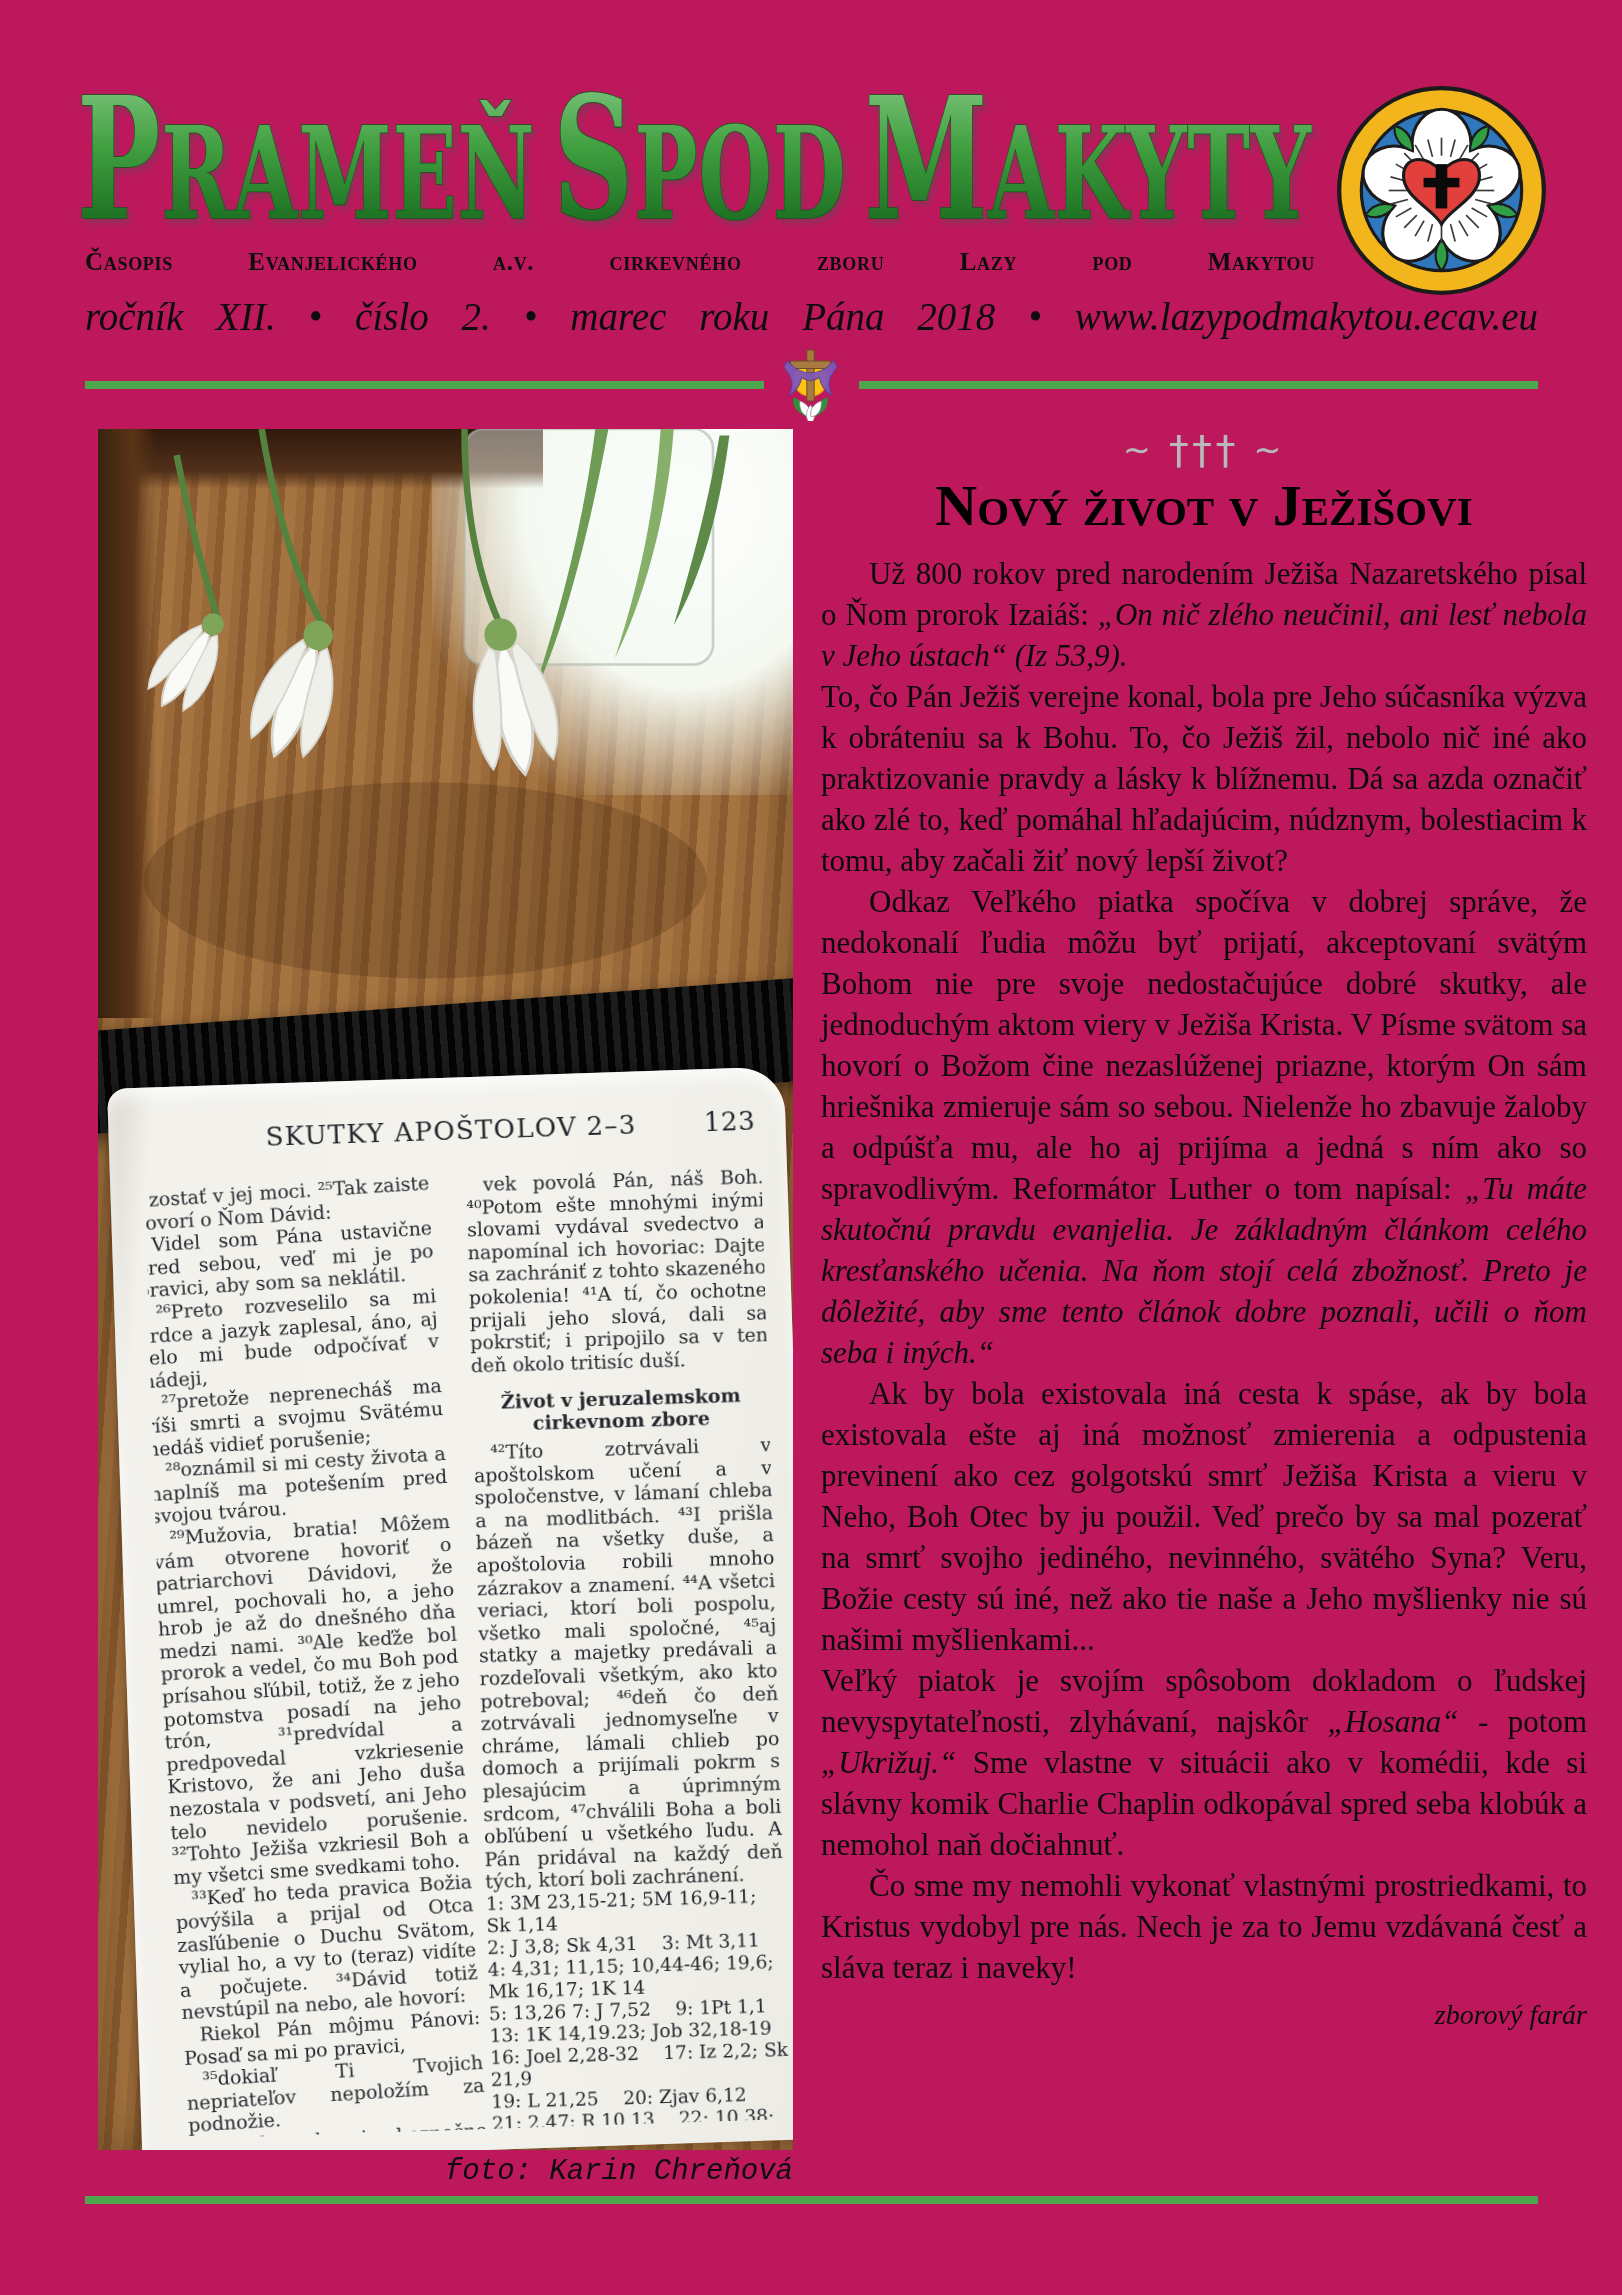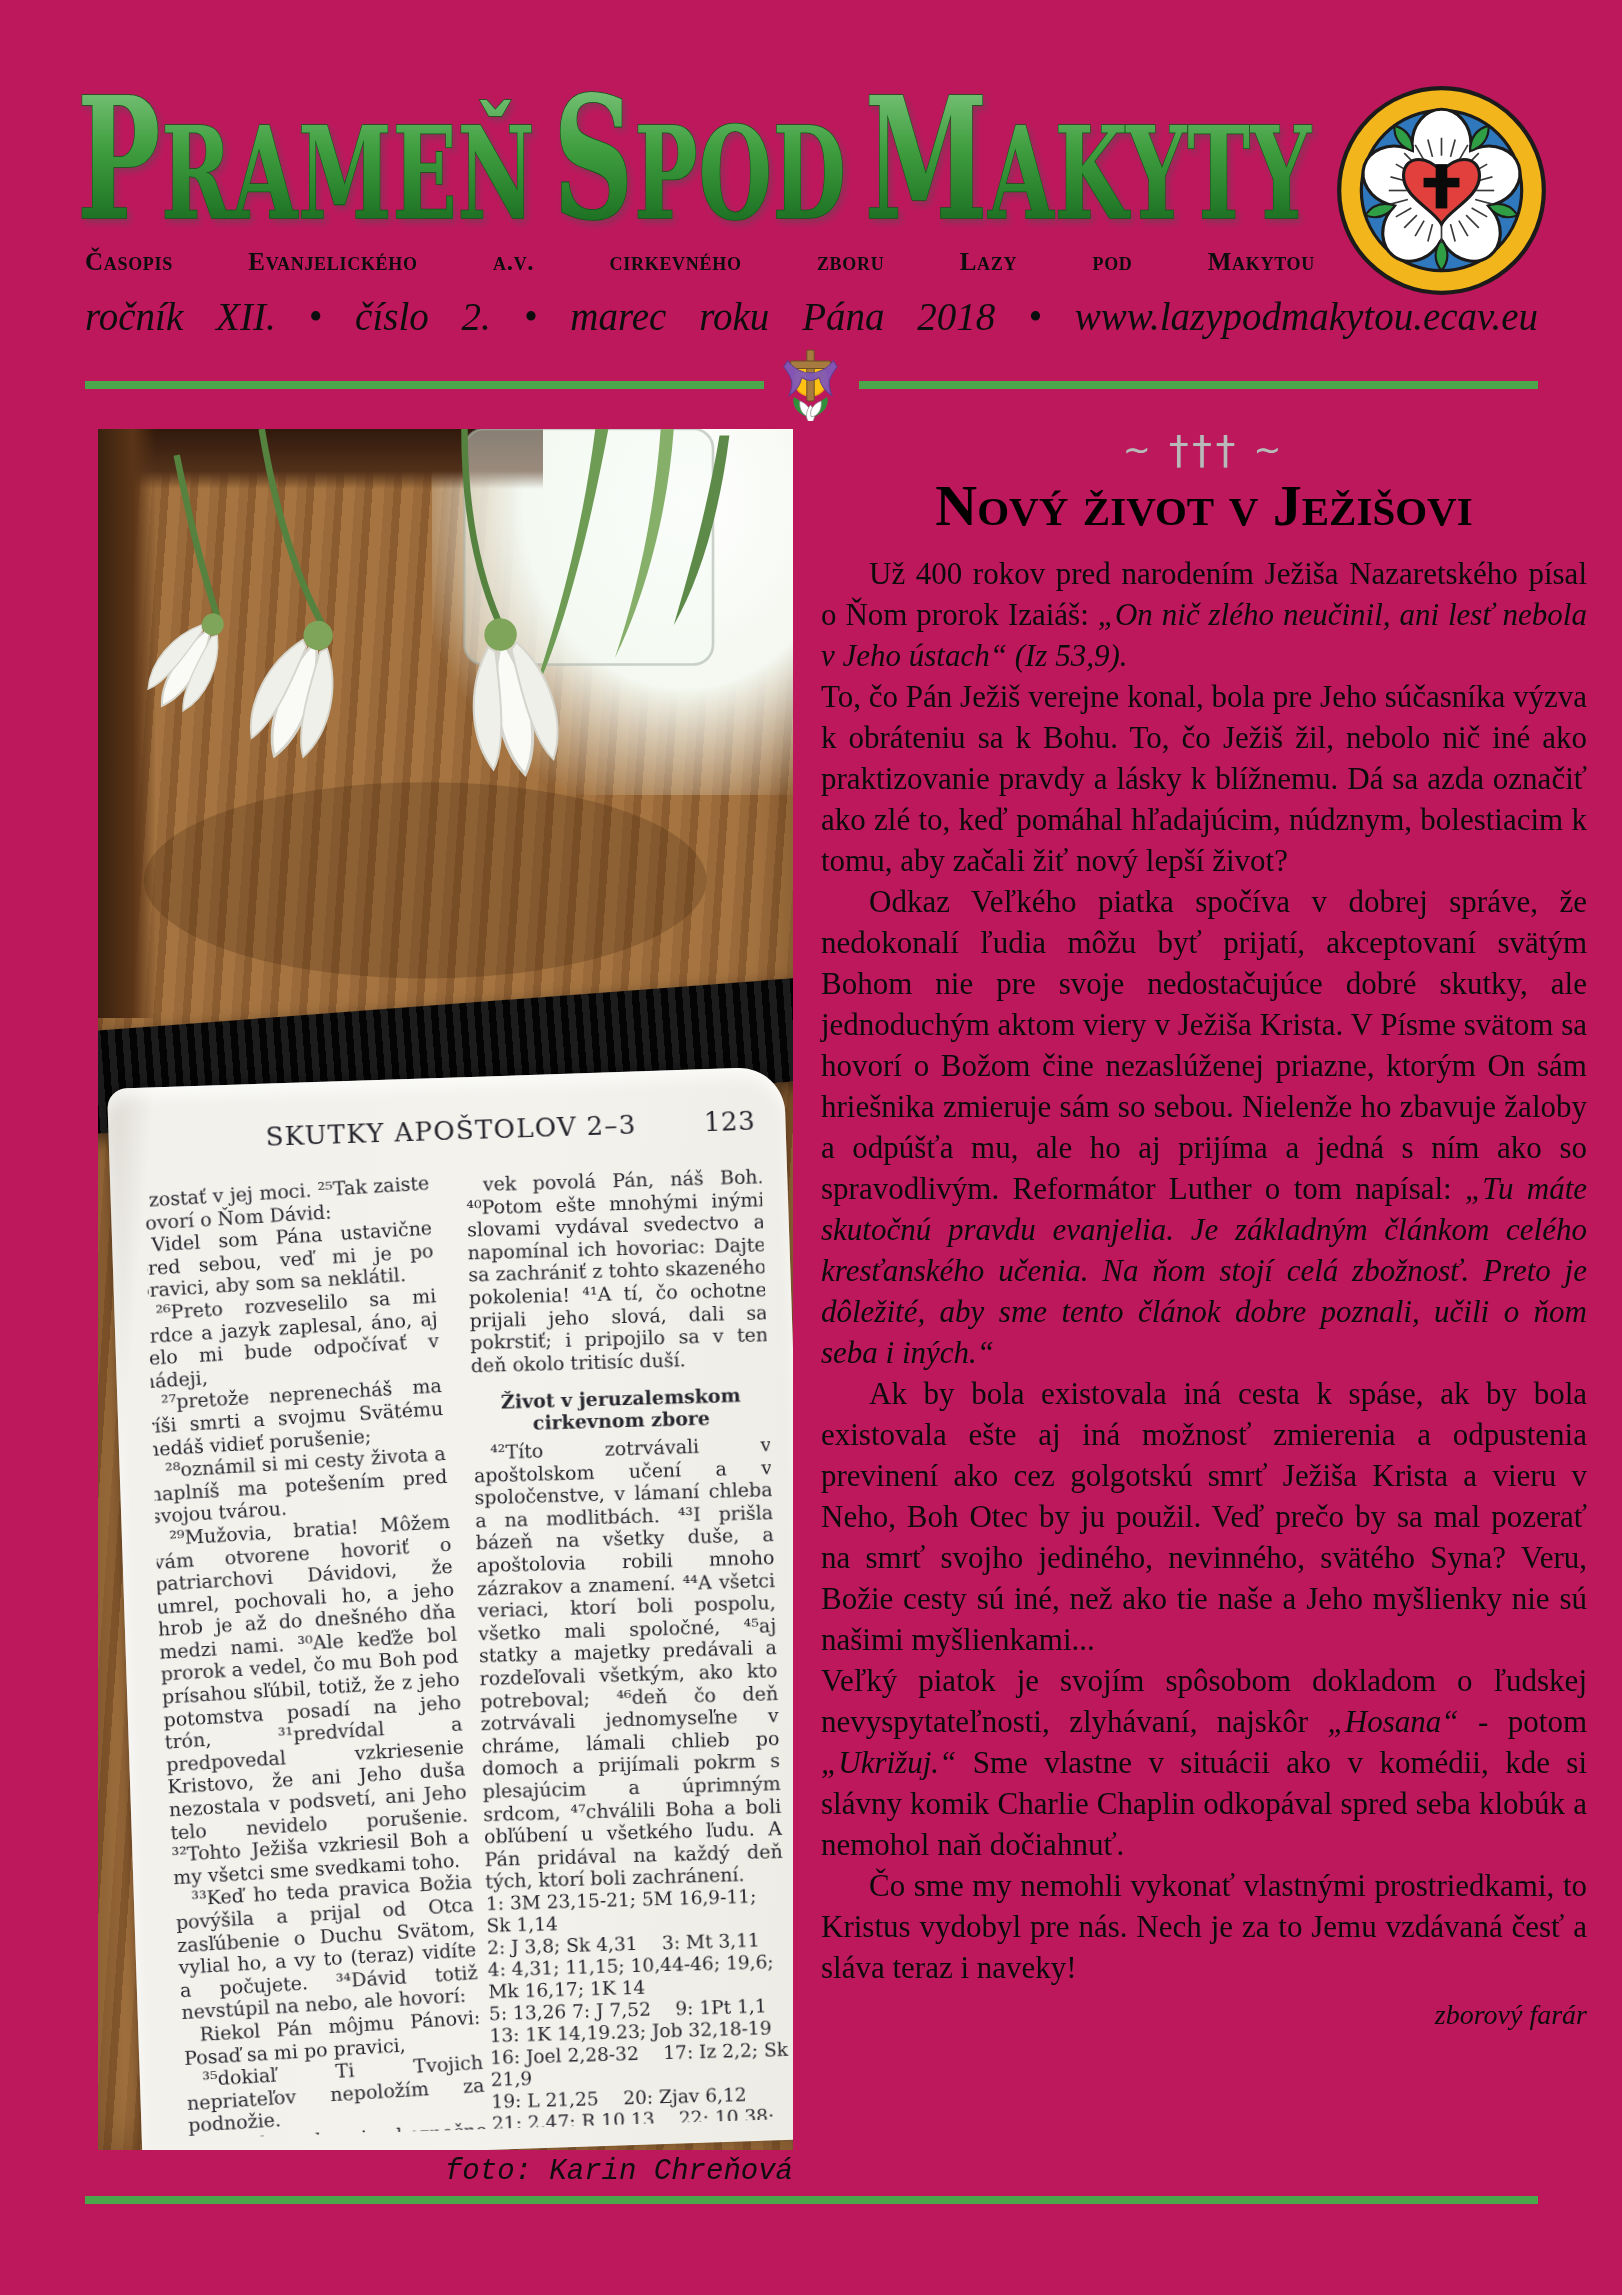--- a/index.html
+++ b/index.html
@@ -260,21 +260,21 @@
   <div class="photo-caption">foto: Karin Chreňová</div>
 
   <div class="article">
     <div class="article-ornament">
       <span>∼</span>
       <span class="crosses">†††</span>
       <span>∼</span>
     </div>
     <h1 class="article-title">Nový život v Ježišovi</h1>
     <div class="article-body">
-        <p class="para indent"><span>Už 400 rokov pred narodením Ježiša Nazaretského písal o Ňom prorok Izaiáš: </span><i>„On nič zlého neučinil, ani lesť nebola v Jeho ústach“ (Iz 53,9).</i></p>
+        <p class="para indent"><span>Už 800 rokov pred narodením Ježiša Nazaretského písal o Ňom prorok Izaiáš: </span><i>„On nič zlého neučinil, ani lesť nebola v Jeho ústach“ (Iz 53,9).</i></p>
         <p class="para"><span>To, čo Pán Ježiš verejne konal, bola pre Jeho súčasníka výzva k obráteniu sa k Bohu. To, čo Ježiš žil, nebolo nič iné ako praktizovanie pravdy a lásky k blížnemu. Dá sa azda označiť ako zlé to, keď pomáhal hľadajúcim, núdznym, bolestiacim k tomu, aby začali žiť nový lepší život?</span></p>
         <p class="para indent"><span>Odkaz Veľkého piatka spočíva v dobrej správe, že nedokonalí ľudia môžu byť prijatí, akceptovaní svätým Bohom nie pre svoje nedostačujúce dobré skutky, ale jednoduchým aktom viery v Ježiša Krista. V Písme svätom sa hovorí o Božom čine nezaslúženej priazne, ktorým On sám hriešnika zmieruje sám so sebou. Nielenže ho zbavuje žaloby a odpúšťa mu, ale ho aj prijíma a jedná s ním ako so spravodlivým. Reformátor Luther o tom napísal: </span><i>„Tu máte skutočnú pravdu evanjelia. Je základným článkom celého kresťanského učenia. Na ňom stojí celá zbožnosť. Preto je dôležité, aby sme tento článok dobre poznali, učili o ňom seba i iných.“</i></p>
         <p class="para indent"><span>Ak by bola existovala iná cesta k spáse, ak by bola existovala ešte aj iná možnosť zmierenia a odpustenia previnení ako cez golgotskú smrť Ježiša Krista a vieru v Neho, Boh Otec by ju použil. Veď prečo by sa mal pozerať na smrť svojho jediného, nevinného, svätého Syna? Veru, Božie cesty sú iné, než ako tie naše a Jeho myšlienky nie sú našimi myšlienkami...</span></p>
         <p class="para"><span>Veľký piatok je svojím spôsobom dokladom o ľudskej nevyspytateľnosti, zlyhávaní, najskôr </span><i>„Hosana“</i><span> - potom </span><i>„Ukrižuj.“</i><span> Sme vlastne v situácii ako v komédii, kde si slávny komik Charlie Chaplin odkopával spred seba klobúk a nemohol naň dočiahnuť.</span></p>
         <p class="para indent"><span>Čo sme my nemohli vykonať vlastnými prostriedkami, to Kristus vydobyl pre nás. Nech je za to Jemu vzdávaná česť a sláva teraz i naveky!</span></p>
       </div>
     <div class="signature">
       <div class="signature-role">zborový farár</div>
     </div>
   </div>

